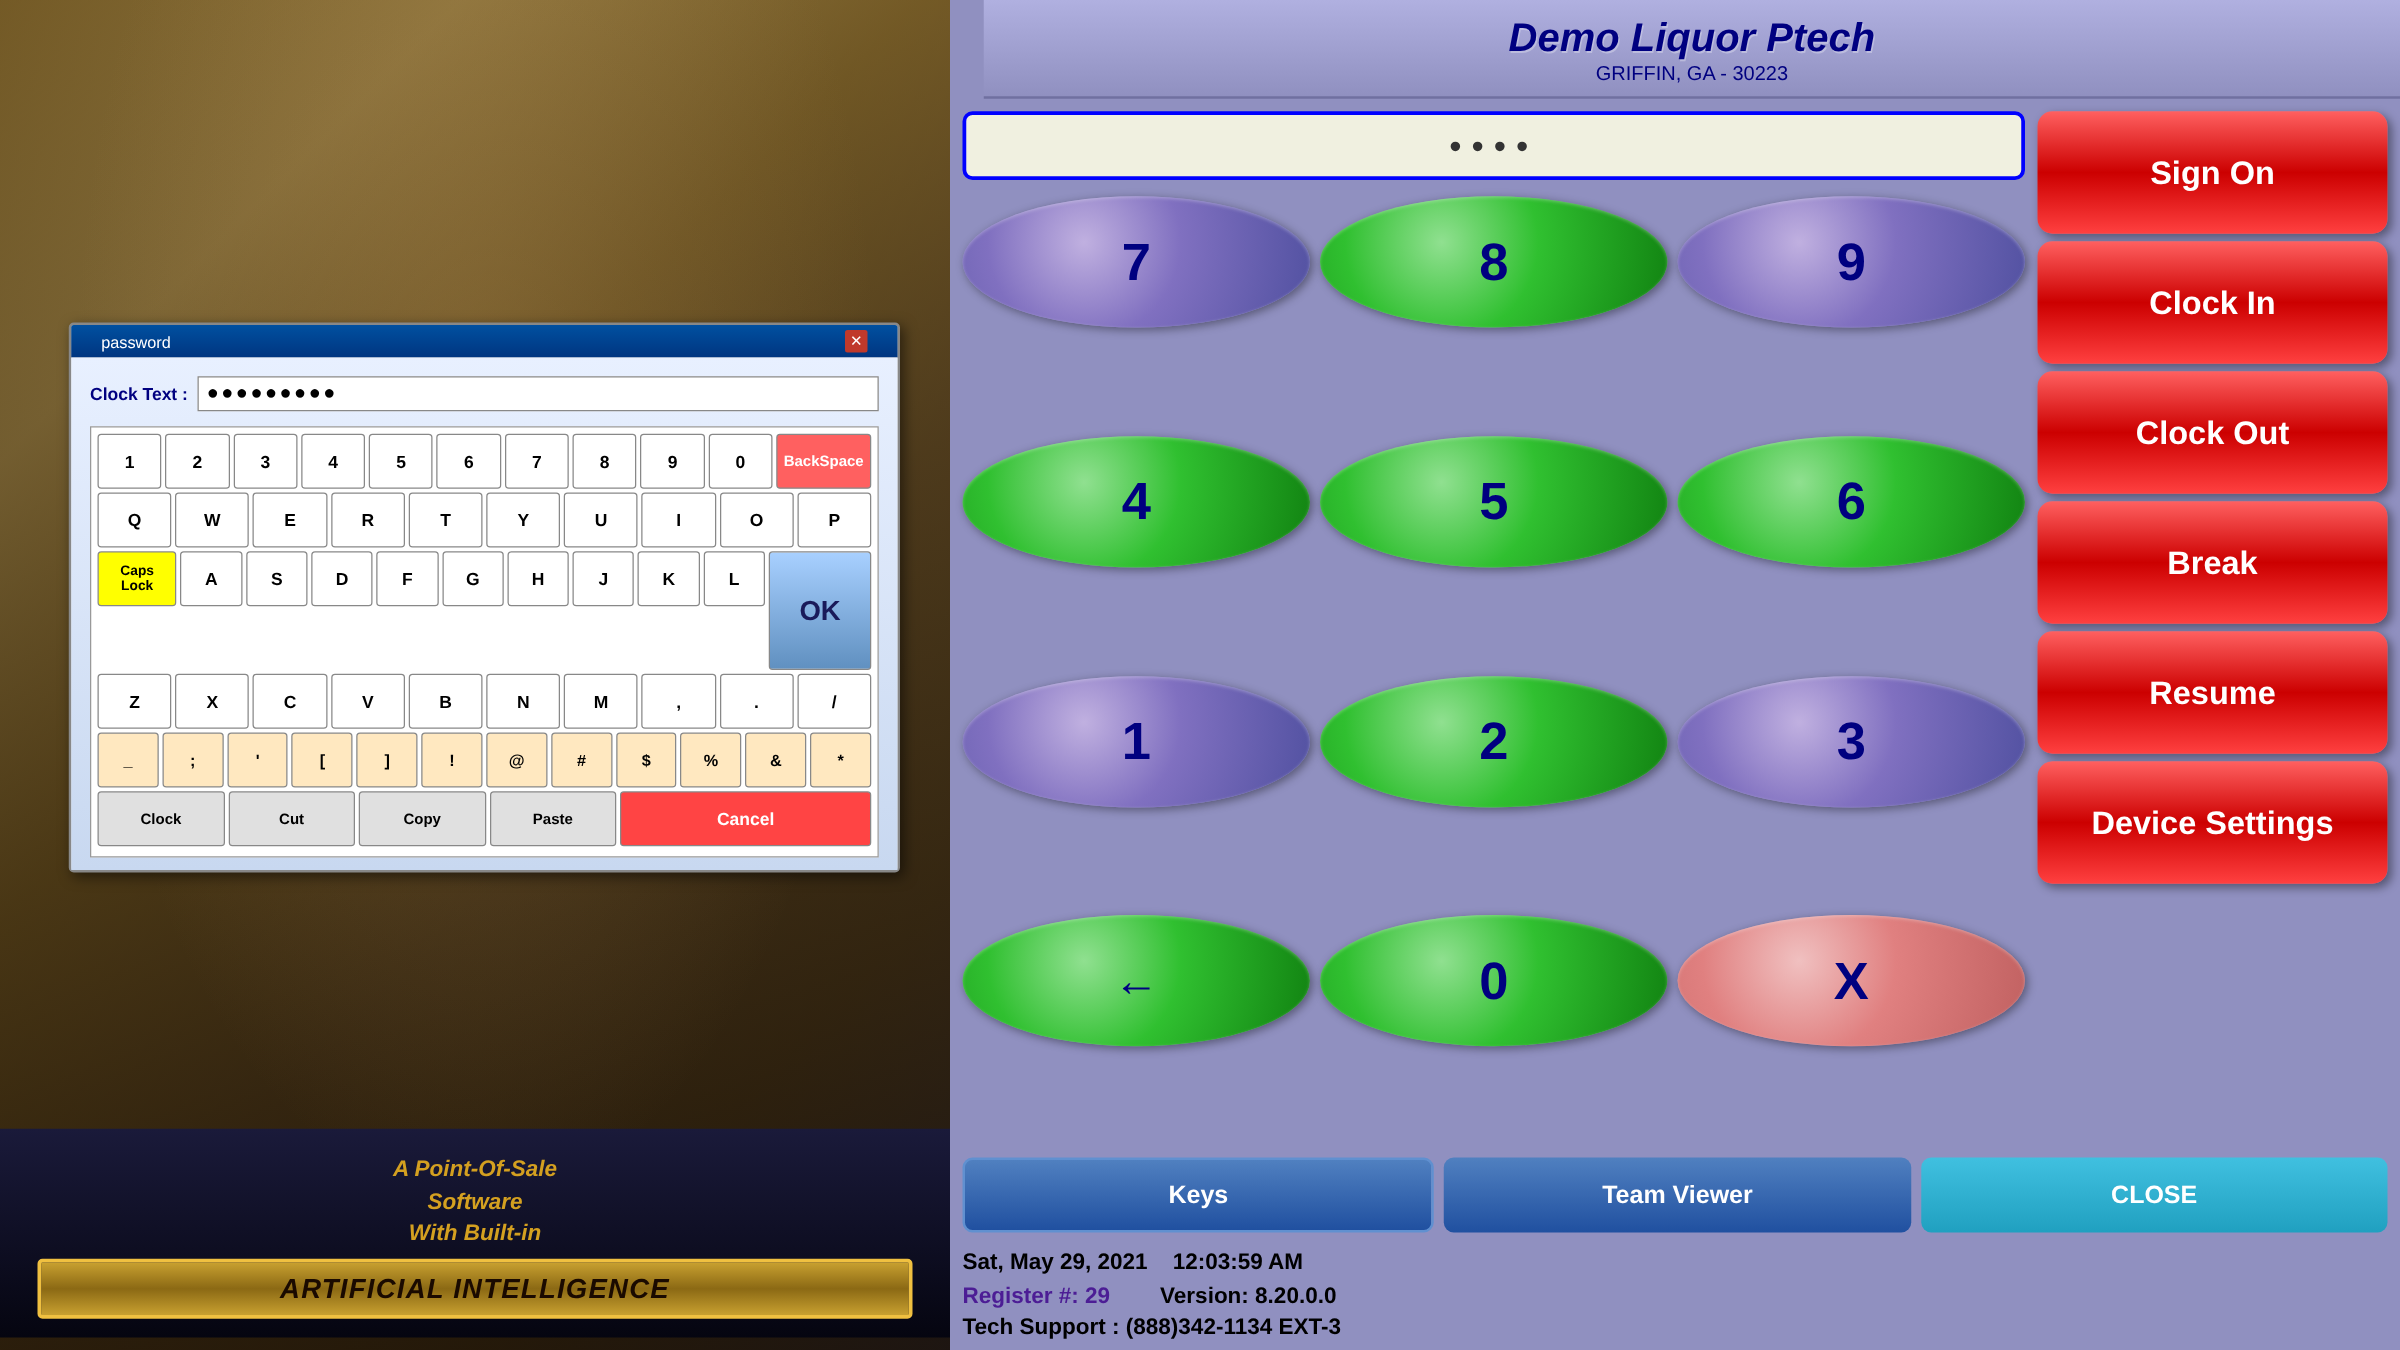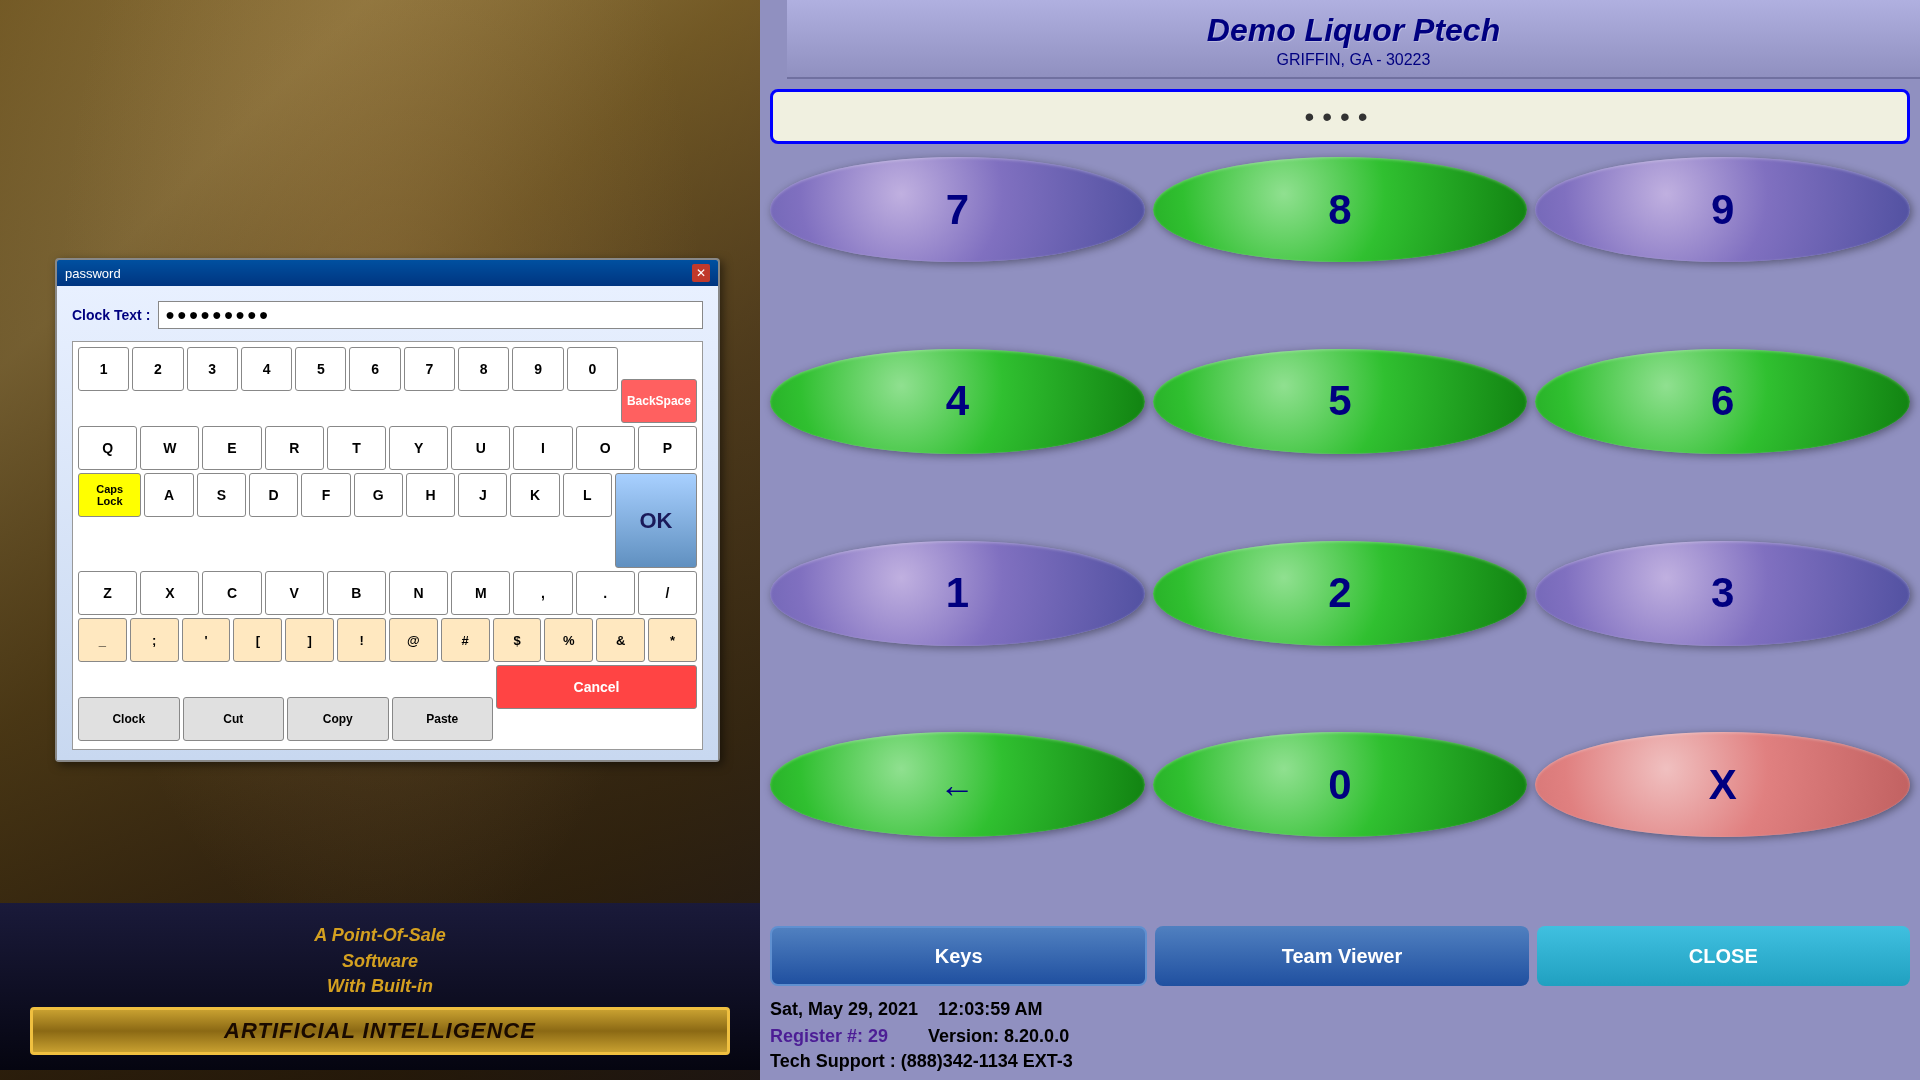--- a/index.html
+++ b/index.html
@@ -46,21 +46,21 @@
       width: 665px;
       background: #d4d0c8;
       border: 2px solid #888;
       border-radius: 4px;
       box-shadow: 3px 3px 10px rgba(0,0,0,0.5);
     }
 
     #dialog-titlebar {
       background: linear-gradient(180deg, #0050a0 0%, #003580 100%);
       color: white;
-      padding: 4px 8px;
+      padding: 4px 24px;
       font-size: 13px;
       display: flex;
       justify-content: space-between;
       align-items: center;
       border-radius: 2px 2px 0 0;
     }
 
     #dialog-close-btn {
       background: #c0392b;
       color: white;
@@ -127,21 +127,20 @@
       cursor: pointer;
       display: flex;
       align-items: center;
       justify-content: center;
       flex: 1;
     }
 
     .kb-key.special {
       background: #e0e0e0;
       font-size: 12px;
-      margin-top: 32px;
     }
 
     .kb-key.caps-lock {
       background: #ffff00;
       font-size: 11px;
       flex: 1.2;
     }
 
     .kb-key.ok-key {
       background: linear-gradient(180deg, #a8d0ff 0%, #6090c0 100%);
@@ -534,20 +533,28 @@
           <button class="num-btn green">6</button>
           <button class="num-btn purple">1</button>
           <button class="num-btn green">2</button>
           <button class="num-btn purple">3</button>
           <button class="num-btn green arrow">←</button>
           <button class="num-btn green">0</button>
           <button class="num-btn pink">X</button>
         </div>
     </div>
 
+    <div id="action-buttons">
+    <button class="action-btn">Sign On</button>
+        <button class="action-btn">Clock In</button>
+        <button class="action-btn">Clock Out</button>
+        <button class="action-btn">Break</button>
+        <button class="action-btn">Resume</button>
+        <button class="action-btn">Device Settings</button>
+      </div>
   </div>
 
   <div id="bottom-bar">
     <button id="keys-btn" class="bottom-btn">Keys</button>
     <button id="teamviewer-btn" class="bottom-btn">Team Viewer</button>
     <button id="close-btn" class="bottom-btn">CLOSE</button>
   </div>
 
   <div id="footer-info">
     <div id="datetime-row">

